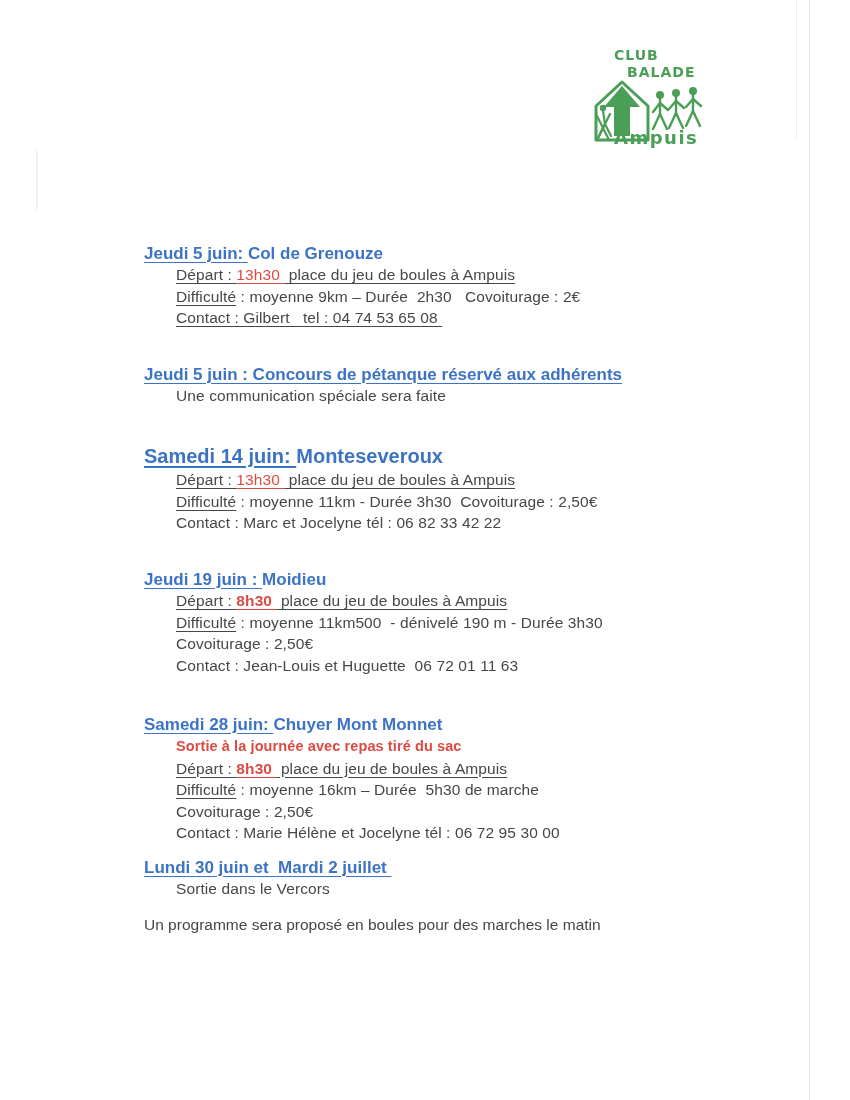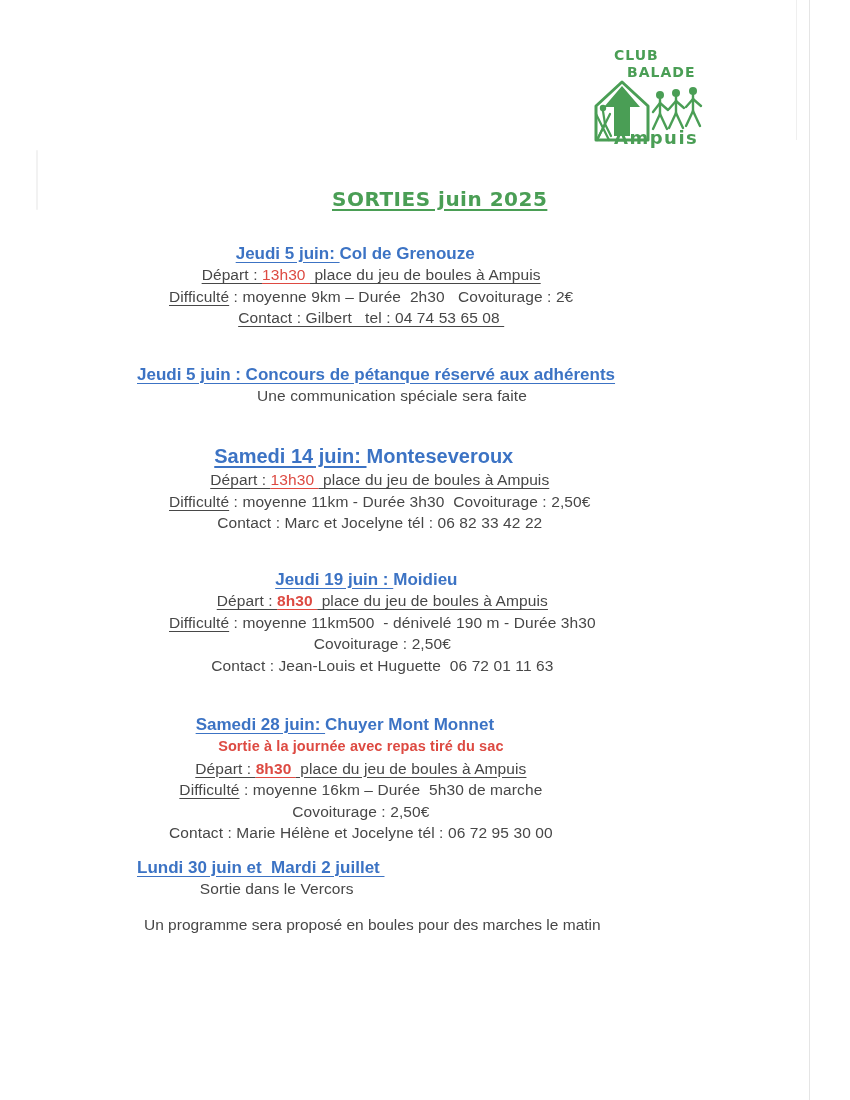--- a/index.html
+++ b/index.html
@@ -10,21 +10,20 @@
   }
   html,body{margin:0;padding:0;background:#e8e8e8;}
   .page{
     position:relative;
     width:850px;height:1100px;
     background:#ffffff;
     margin:0 auto;
     overflow:hidden;
     font-family:"Liberation Sans", sans-serif;
     color:var(--text);
-    text-align:center;
   }
   
   .scan-line-right{
     position:absolute;left:809px;top:0;width:1px;height:1100px;
     background:rgba(110,110,110,0.18);
   }
   .scan-line-right2{
     position:absolute;left:796px;top:0;width:1px;height:140px;
     background:rgba(140,140,140,0.14);
   }
@@ -39,21 +38,21 @@
   
   .doc-title{
     position:absolute;left:332px;top:187px;
     font-family:"DejaVu Sans", sans-serif;
     font-size:20px;font-weight:bold;letter-spacing:0.5px;
     color:var(--green);
     text-decoration:underline;
     text-underline-offset:3px;
   }
   
-  .event{position:absolute;left:137px;white-space:pre-wrap;}
+  .event{position:absolute;left:144px;white-space:pre-wrap;}
   .event-1{top:243px}
   .event-2{top:364px}
   .event-3{top:444px}
   .event-4{top:569px}
   .event-5{top:714px}
   .event-6{top:857px}
   .heading{
     font-size:17px;font-weight:bold;color:var(--blue);
     line-height:21px;white-space:pre-wrap;
   }
@@ -126,21 +125,20 @@
         <line x1="103" y1="67" x2="110" y2="82"></line>
         <line x1="103" y1="55" x2="96" y2="63"></line>
         <line x1="103" y1="55" x2="111" y2="62"></line>
       </g>
     </g>
     <text x="24" y="16" font-size="14" letter-spacing="1">CLUB</text>
     <text x="37" y="33" font-size="14" letter-spacing="1">BALADE</text>
     <text x="24" y="100" font-size="18" letter-spacing="1.5">Ampuis</text>
   </svg>
 
-  <div class="doc-title">SORTIES juin 2025</div>
 
   <div>
       <div class="event event-1"><div class="heading"><span class="seg-hu">Jeudi 5 juin: </span><span class="seg-h">Col de Grenouze</span></div><div class="line"><span class="seg-u">Départ : </span><span class="seg-ru">13h30 </span><span class="seg-u"> place du jeu de boules à Ampuis</span></div><div class="line"><span class="seg-u">Difficulté</span><span class="seg-p"> : moyenne 9km – Durée  2h30   Covoiturage : 2€</span></div><div class="line"><span class="seg-u">Contact : Gilbert   tel : 04 74 53 65 08 </span></div></div>
       <div class="event event-2"><div class="heading"><span class="seg-hu">Jeudi 5 juin : Concours de pétanque réservé aux adhérents</span></div><div class="line"><span class="seg-p">Une communication spéciale sera faite</span></div></div>
       <div class="event event-3"><div class="heading"><span class="seg-hu">Samedi 14 juin: </span><span class="seg-h">Monteseveroux</span></div><div class="line"><span class="seg-u">Départ : </span><span class="seg-ru">13h30 </span><span class="seg-u"> place du jeu de boules à Ampuis</span></div><div class="line"><span class="seg-u">Difficulté</span><span class="seg-p"> : moyenne 11km - Durée 3h30  Covoiturage : 2,50€</span></div><div class="line"><span class="seg-p">Contact : Marc et Jocelyne tél : 06 82 33 42 22</span></div></div>
       <div class="event event-4"><div class="heading"><span class="seg-hu">Jeudi 19 juin : </span><span class="seg-h">Moidieu</span></div><div class="line"><span class="seg-u">Départ : </span><span class="seg-rub">8h30 </span><span class="seg-u"> place du jeu de boules à Ampuis</span></div><div class="line"><span class="seg-u">Difficulté</span><span class="seg-p"> : moyenne 11km500  - dénivelé 190 m - Durée 3h30</span></div><div class="line"><span class="seg-p">Covoiturage : 2,50€</span></div><div class="line"><span class="seg-p">Contact : Jean-Louis et Huguette  06 72 01 11 63</span></div></div>
       <div class="event event-5"><div class="heading"><span class="seg-hu">Samedi 28 juin: </span><span class="seg-h">Chuyer Mont Monnet</span></div><div class="line"><span class="seg-note">Sortie à la journée avec repas tiré du sac</span></div><div class="line"><span class="seg-u">Départ : </span><span class="seg-rub">8h30 </span><span class="seg-u"> place du jeu de boules à Ampuis</span></div><div class="line"><span class="seg-u">Difficulté</span><span class="seg-p"> : moyenne 16km – Durée  5h30 de marche</span></div><div class="line"><span class="seg-p">Covoiturage : 2,50€</span></div><div class="line"><span class="seg-p">Contact : Marie Hélène et Jocelyne tél : 06 72 95 30 00</span></div></div>
       <div class="event event-6"><div class="heading"><span class="seg-hu">Lundi 30 juin et  Mardi 2 juillet </span></div><div class="line"><span class="seg-p">Sortie dans le Vercors</span></div></div>
     </div>
 

